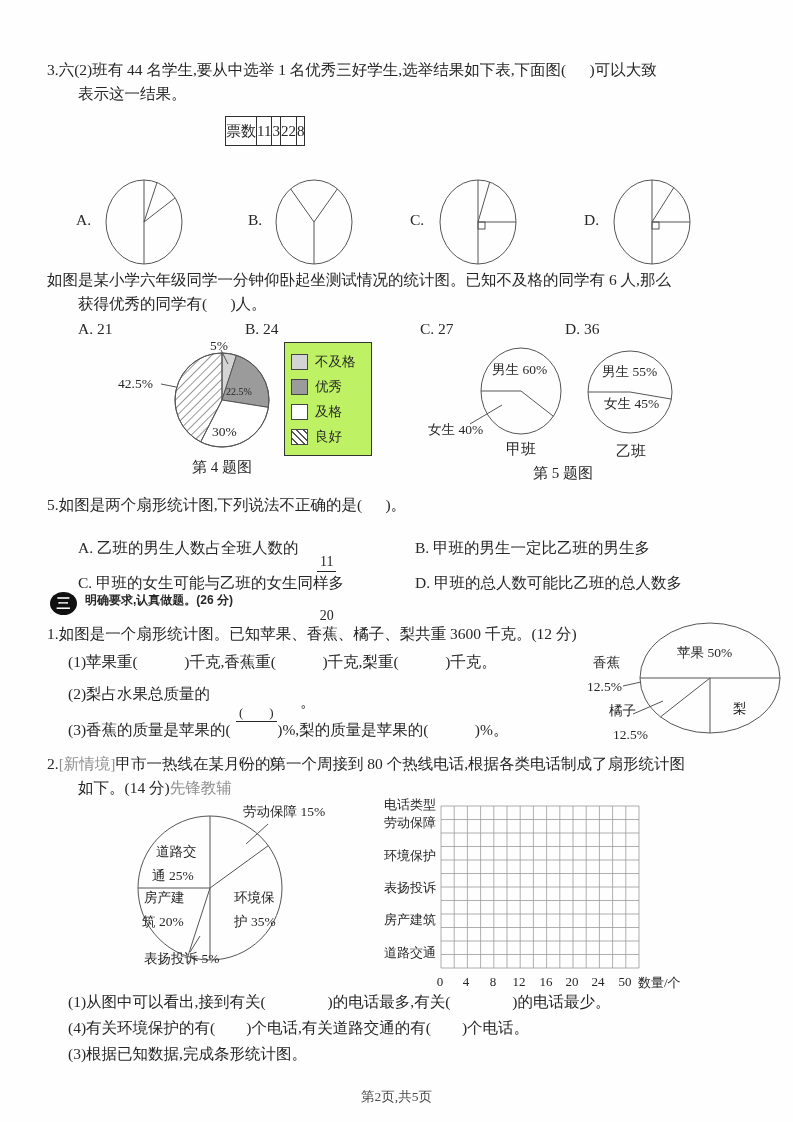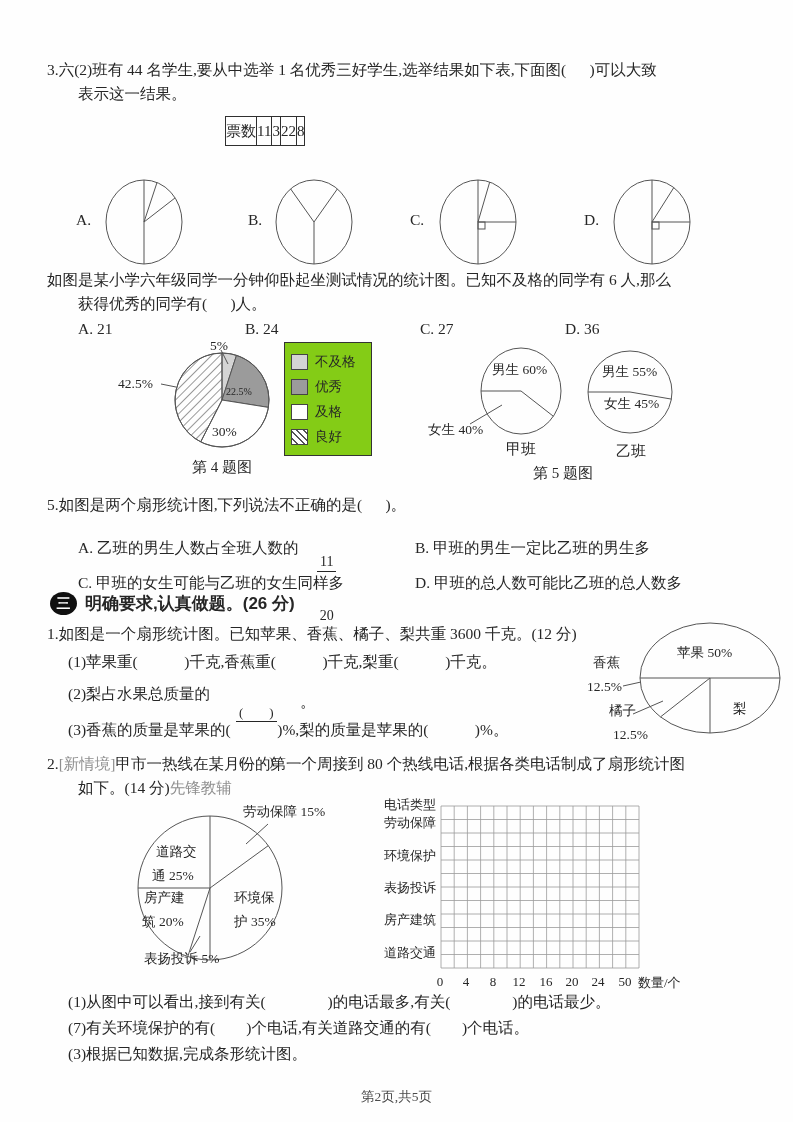--- a/index.html
+++ b/index.html
@@ -8,25 +8,25 @@
   .t{position:absolute;white-space:pre;font-size:15.5px;line-height:19px;}
   .fl{position:absolute;white-space:pre;font-size:13.5px;line-height:16px;}
   .cap{position:absolute;white-space:pre;font-size:15px;text-align:center;}
   .gray{color:#8f8f8f;}
   table.vote{position:absolute;border-collapse:collapse;}
   table.vote td{border:1.4px solid #2f2f2f;text-align:center;font-size:15px;height:28px;padding:0;}
   .sec-icon{position:absolute;width:27px;height:23px;background:#101010;border-radius:50%;
             color:#fff;display:flex;align-items:center;justify-content:center;
             font-family:"Liberation Sans","DejaVu Sans",sans-serif;font-weight:bold;font-size:14px;}
   .sec-title{position:absolute;font-family:"Liberation Sans","DejaVu Sans",sans-serif;
-             font-weight:bold;font-size:17px;white-space:pre;}
+             font-weight:bold;font-size:12px;white-space:pre;}
   .frac{position:absolute;text-align:center;font-size:14px;line-height:1.25;white-space:pre;}
   .frac .num{display:block;border-bottom:1.3px solid #262626;padding:0 3px;}
   .frac .den{display:block;}
-  .legend{position:absolute;border:1.3px solid #333;background:#84cc16;padding:6px 6px;text-align:right;}
+  .legend{position:absolute;border:1.3px solid #333;background:#bef264;padding:6px 6px;text-align:right;}
   .legend .row{display:flex;align-items:center;height:25px;}
   .legend .sw{width:15px;height:14px;border:1px solid #444;margin-right:7px;flex:0 0 auto;}
   .sw-light{background:#d4d4d4;}
   .sw-dark{background:#9b9b9b;}
   .sw-white{background:#fff;}
   .sw-hatch{background:repeating-linear-gradient(45deg,#fff 0 3.5px,#555 3.5px 4.6px);}
   .legend .lab{font-size:13.5px;white-space:pre;}
   svg{position:absolute;overflow:visible;}
   .tick{position:absolute;font-size:13px;transform:translateX(-50%);white-space:pre;}
   .cat{position:absolute;font-size:13px;white-space:pre;}
@@ -279,18 +279,18 @@
     <span class="tick" style="left:113px;top:188px;">8</span>
     <span class="tick" style="left:139px;top:188px;">12</span>
     <span class="tick" style="left:166px;top:188px;">16</span>
     <span class="tick" style="left:192px;top:188px;">20</span>
     <span class="tick" style="left:218px;top:188px;">24</span>
     <span class="tick" style="left:245px;top:188px;">50</span>
     <span class="cat" style="left:258px;top:188px;">数量/个</span>
   </div>
 
   <div class="t" style="left:68px;top:992px;">(1)从图中可以看出,接到有关(                )的电话最多,有关(                )的电话最少。</div>
-  <div class="t" style="left:68px;top:1018px;">(7)有关环境保护的有(        )个电话,有关道路交通的有(        )个电话。</div>
+  <div class="t" style="left:68px;top:1018px;">(4)有关环境保护的有(        )个电话,有关道路交通的有(        )个电话。</div>
   <div class="t" style="left:68px;top:1044px;">(3)根据已知数据,完成条形统计图。</div>
 
   <div class="footer" style="top:1088px;">第2页,共5页</div>
 
 </div>
 
 </body></html>

